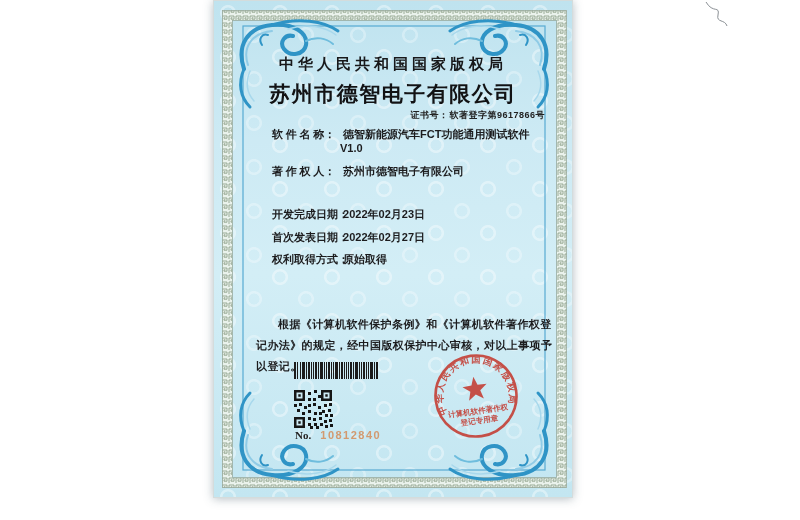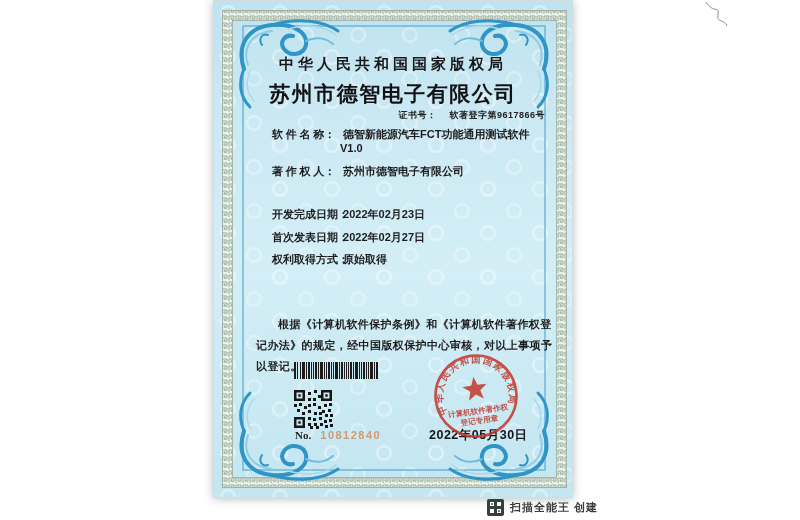--- a/index.html
+++ b/index.html
@@ -30,21 +30,21 @@
   }
   .cert-title{
     position:absolute;top:79px;left:0;width:100%;text-align:center;
     font-size:21px;font-weight:700;letter-spacing:1.5px;color:#121214;
     font-family:"Liberation Serif","DejaVu Serif",serif;
   }
   .cert-no-line{
     position:absolute;top:108px;right:27px;font-size:9px;font-weight:700;color:#222;
     letter-spacing:.5px;
   }
-  .cert-no-line .lbl{margin-right:13px;}
+  .cert-no-line .lbl{margin-right:1px;}
 
   .field-row{position:absolute;left:58px;font-size:11px;font-weight:700;color:#1c1c1e;white-space:nowrap;}
   .field-row .flabel{display:inline-block;width:68px;font-family:Liberation Serif, serif;}
   .fv2{position:absolute;left:126px;font-size:11px;font-weight:700;color:#1c1c1e;}
 
   .statement{
     position:absolute;left:42px;top:313px;width:300px;
     font-size:11px;font-weight:600;line-height:21px;color:#1c1c1e;
     text-indent:2em;letter-spacing:.4px;
   }
@@ -192,46 +192,33 @@
                  M30,30h3v3h-3z M35,29h3v3h-3z M14,33h3v3h-3z M20,33h3v3h-3z M26,33h3v3h-3z
                  M31,35h3v3h-3z M36,34h3v3h-3z M16,36h3v3h-3z M22,36h3v3h-3z"></path>
       </g>
     </svg>
 
     <div class="serial">
       <span class="no-lbl">No.</span>
       <span class="no-val">10812840</span>
     </div>
 
-    <div class="issue-date">2022年05月30日</div>
 
     <svg class="seal" viewBox="0 0 100 100">
       <defs>
         <path id="sealArc" d="M14.3,63 A38,38 0 1 1 85.7,63" fill="none"></path>
       </defs>
       <circle cx="50" cy="50" r="46" fill="none" stroke="#c43b31" stroke-width="3"></circle>
       <polygon points="50,28 53.5,37.6 63.8,38 55.7,44.3 58.5,54.2 50,48.4 41.5,54.2 44.3,44.3 36.2,38 46.5,37.6" fill="#c43b31"></polygon>
       <text font-size="10.5" font-weight="700" fill="#c43b31" letter-spacing="2" font-family="Liberation Serif, DejaVu Serif, serif">
         <textPath href="#sealArc" startOffset="50%" text-anchor="middle">中华人民共和国国家版权局</textPath>
       </text>
       <text x="50" y="70" text-anchor="middle" font-size="8.6" font-weight="700" fill="#c43b31" font-family="Liberation Serif, DejaVu Serif, serif">计算机软件著作权</text>
       <text x="50" y="81" text-anchor="middle" font-size="8.6" font-weight="700" fill="#c43b31" font-family="Liberation Serif, DejaVu Serif, serif">登记专用章</text>
     </svg>
 
     <svg class="scratch" width="32" height="28" viewBox="0 0 32 28">
       <path d="M6,1 C13,13 20,4 18,14 C16,22 25,18 27,25" fill="none" stroke="#8a8f94" stroke-width="1"></path>
     </svg>
   </div>
 
-  <div class="scan-mark">
-    <svg width="17" height="17" viewBox="0 0 17 17">
-      <rect width="17" height="17" rx="2" fill="#35403b"></rect>
-      <rect x="3" y="3" width="4" height="4" fill="#ffffff"></rect>
-      <rect x="10" y="3" width="4" height="4" fill="#ffffff"></rect>
-      <rect x="3" y="10" width="4" height="4" fill="#ffffff"></rect>
-      <rect x="10" y="10" width="4" height="4" fill="#ffffff"></rect>
-      <rect x="4.2" y="4.2" width="1.6" height="1.6" fill="#35403b"></rect>
-      <rect x="11.2" y="11.2" width="1.6" height="1.6" fill="#35403b"></rect>
-    </svg>
-    <span>扫描全能王 创建</span>
-  </div>
 
 </div>
 
 </body></html>

